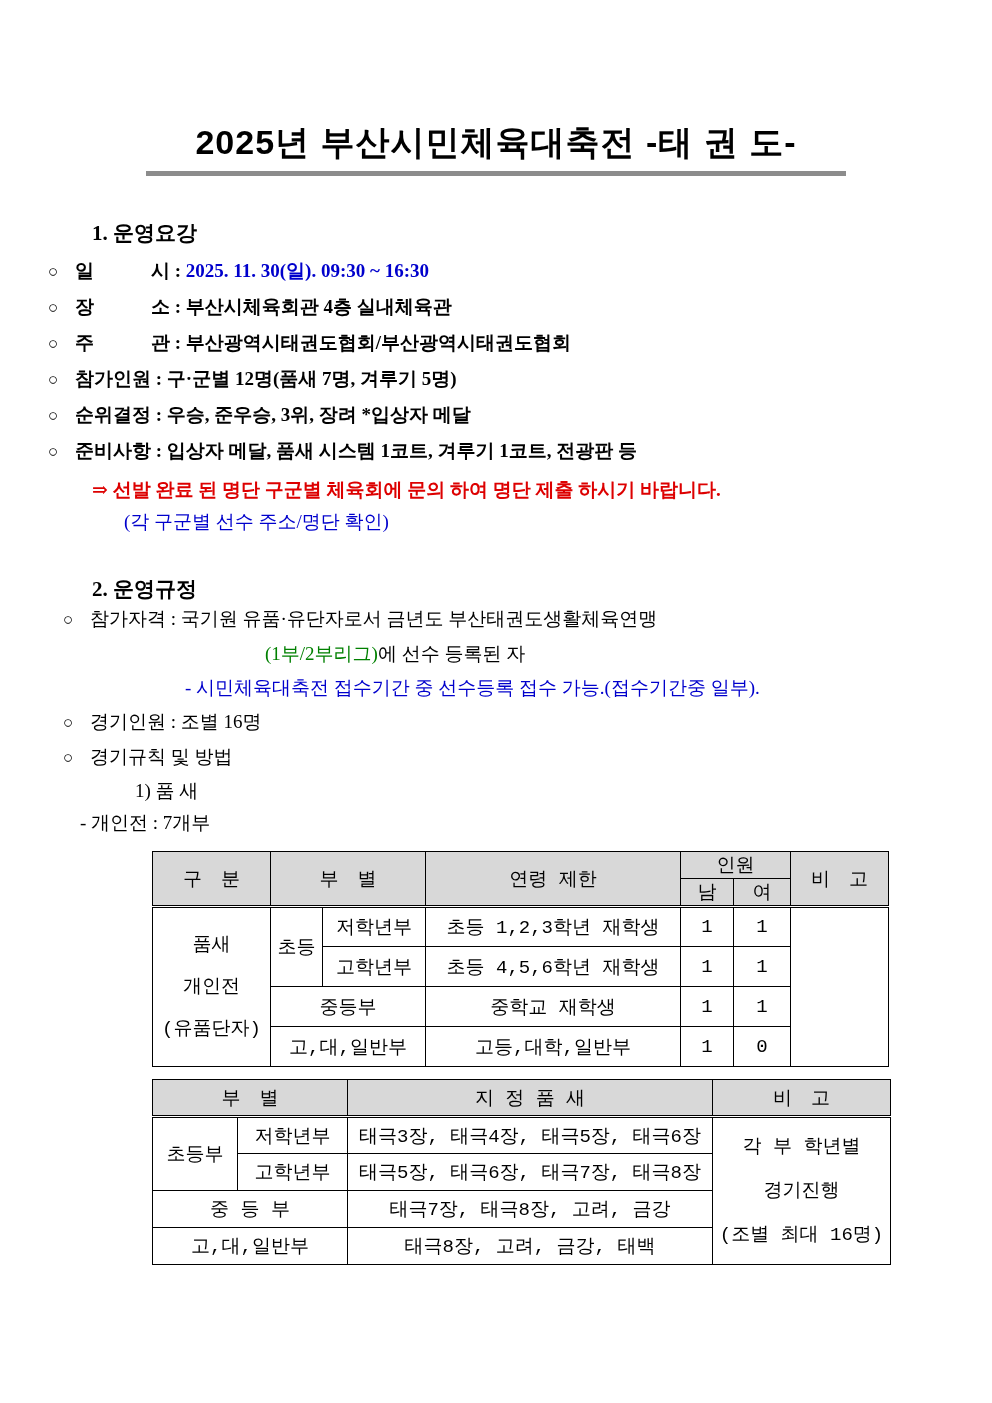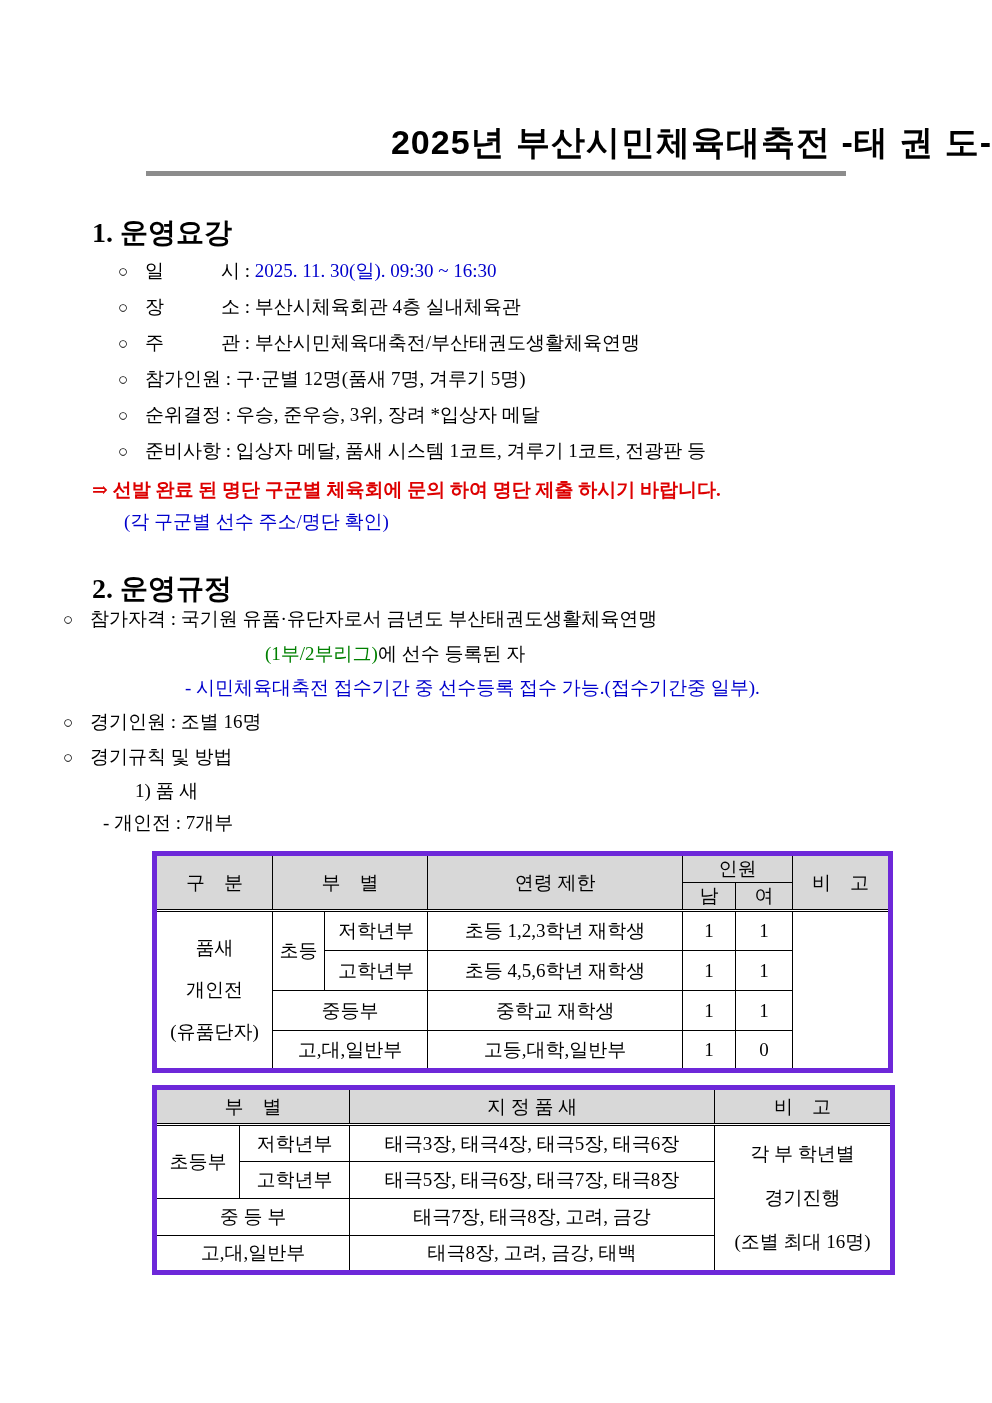--- a/index.html
+++ b/index.html
@@ -7,49 +7,49 @@
     --rule-gray:#8C8C8C; --header-bg:#D8D8D8;
   }
   *{box-sizing:border-box;}
   html,body{margin:0;padding:0;background:#ffffff;}
   .page{
     position:relative; width:992px; height:1403px; background:#fff;
     font-family:"Liberation Serif","DejaVu Serif",serif;
     color:#000; overflow:hidden;
   }
   .title{
-    padding-top:122px; text-align:right;
+    padding-top:122px; text-align:center;
     font-family:"Liberation Sans","DejaVu Sans",sans-serif;
     font-weight:bold; font-size:34px; letter-spacing:1px; line-height:40px;
   }
   .title-rule{ width:700px; height:5px; background:var(--rule-gray); margin:9px 0 0 146px; }
-  .s-heading{ margin:44px 0 0 92px; font-size:28px; font-weight:bold; line-height:26px; }
+  .s-heading{ margin:44px 0 0 92px; font-size:21px; font-weight:bold; line-height:26px; }
   .s-heading.h2{ margin-top:38px; }
   .items{ margin-top:7px; }
-  .item{ margin-left:118px; font-size:19px; line-height:35px; white-space:nowrap; }
+  .item{ margin-left:48px; font-size:19px; line-height:35px; white-space:nowrap;font-weight:bold; }
   .bullet{ display:inline-block; width:27px; font-size:17px; }
   .c-blue{ color:var(--blue); }
   .c-green{ color:var(--green);margin-top:41px; }
   .red-note{ margin:5px 0 0 92px; font-size:19px; font-weight:bold; color:var(--red); line-height:32px; white-space:nowrap; }
   .blue-note{ margin-left:124px; font-size:19px; color:var(--blue); line-height:32px; }
   .s2-line{ font-size:19px; line-height:34px; white-space:nowrap; }
   .ind-bullet{ margin-left:63px; }
   .sub-green{ margin-left:265px; }
   .sub-blue{ margin-left:185px; color:var(--blue); }
   .line-poomsae{ margin-left:135px; line-height:32px; }
-  .line-individual{ margin-left:103px; line-height:32px; }
+  .line-individual{ margin-left:80px; line-height:32px; }
   .line-official{ margin:16px 0 0 130px; font-size:19px; line-height:30px; }
   table.tbl{ border-collapse:collapse; margin-left:152px; table-layout:fixed; }
   .t1{ margin-top:12px; }
   .t2{ margin-top:12px; }
   .tbl th,.tbl td{
     border:1px solid #000; text-align:center; vertical-align:middle;
     font-size:19px; padding:0 2px; overflow:hidden; white-space:nowrap;
   }
-  .tbl{ border:5px solid #6d28d9; }
+  .tbl{ border:1px solid #6d28d9;font-family:Liberation Mono, monospace; }
   .tbl th{ background:var(--header-bg); font-weight:normal; }
   .t1 thead tr.hr1 th{ height:24px; }
   .t1 thead tr.hr2 th{ height:22px; }
   .hb{ border-bottom:3px double #000 !important; }
   .t1 tbody tr{ height:40px; }
   .t2 thead tr{ height:37px; }
   .t2 tbody tr{ height:37px; }
   .bl{ display:block; line-height:42px; }
   .note-l{ display:block; line-height:44px; }
 </style>
@@ -64,21 +64,21 @@
   <div class="s-heading h1">1. 운영요강</div>
 
   <div class="items">
     <div class="item">
       <span class="bullet">○</span><span>일　　　시</span><span> : </span><span class="c-blue">2025. 11. 30(일). 09:30 ~ 16:30</span>
     </div>
     <div class="item">
       <span class="bullet">○</span><span>장　　　소</span><span> : </span><span>부산시체육회관 4층 실내체육관</span>
     </div>
     <div class="item">
-      <span class="bullet">○</span><span>주　　　관</span><span> : </span><span>부산시민체육대축전/부산태권도생활체육연맹</span>
+      <span class="bullet">○</span><span>주　　　관</span><span> : </span><span>부산광역시태권도협회/부산광역시태권도협회</span>
     </div>
     <div class="item">
       <span class="bullet">○</span><span>참가인원</span><span> : </span><span>구·군별 12명(품새 7명, 겨루기 5명)</span>
     </div>
     <div class="item">
       <span class="bullet">○</span><span>순위결정</span><span> : </span><span>우승, 준우승, 3위, 장려 *입상자 메달</span>
     </div>
     <div class="item">
       <span class="bullet">○</span><span>준비사항</span><span> : </span><span>입상자 메달, 품새 시스템 1코트, 겨루기 1코트, 전광판 등</span>
     </div>

